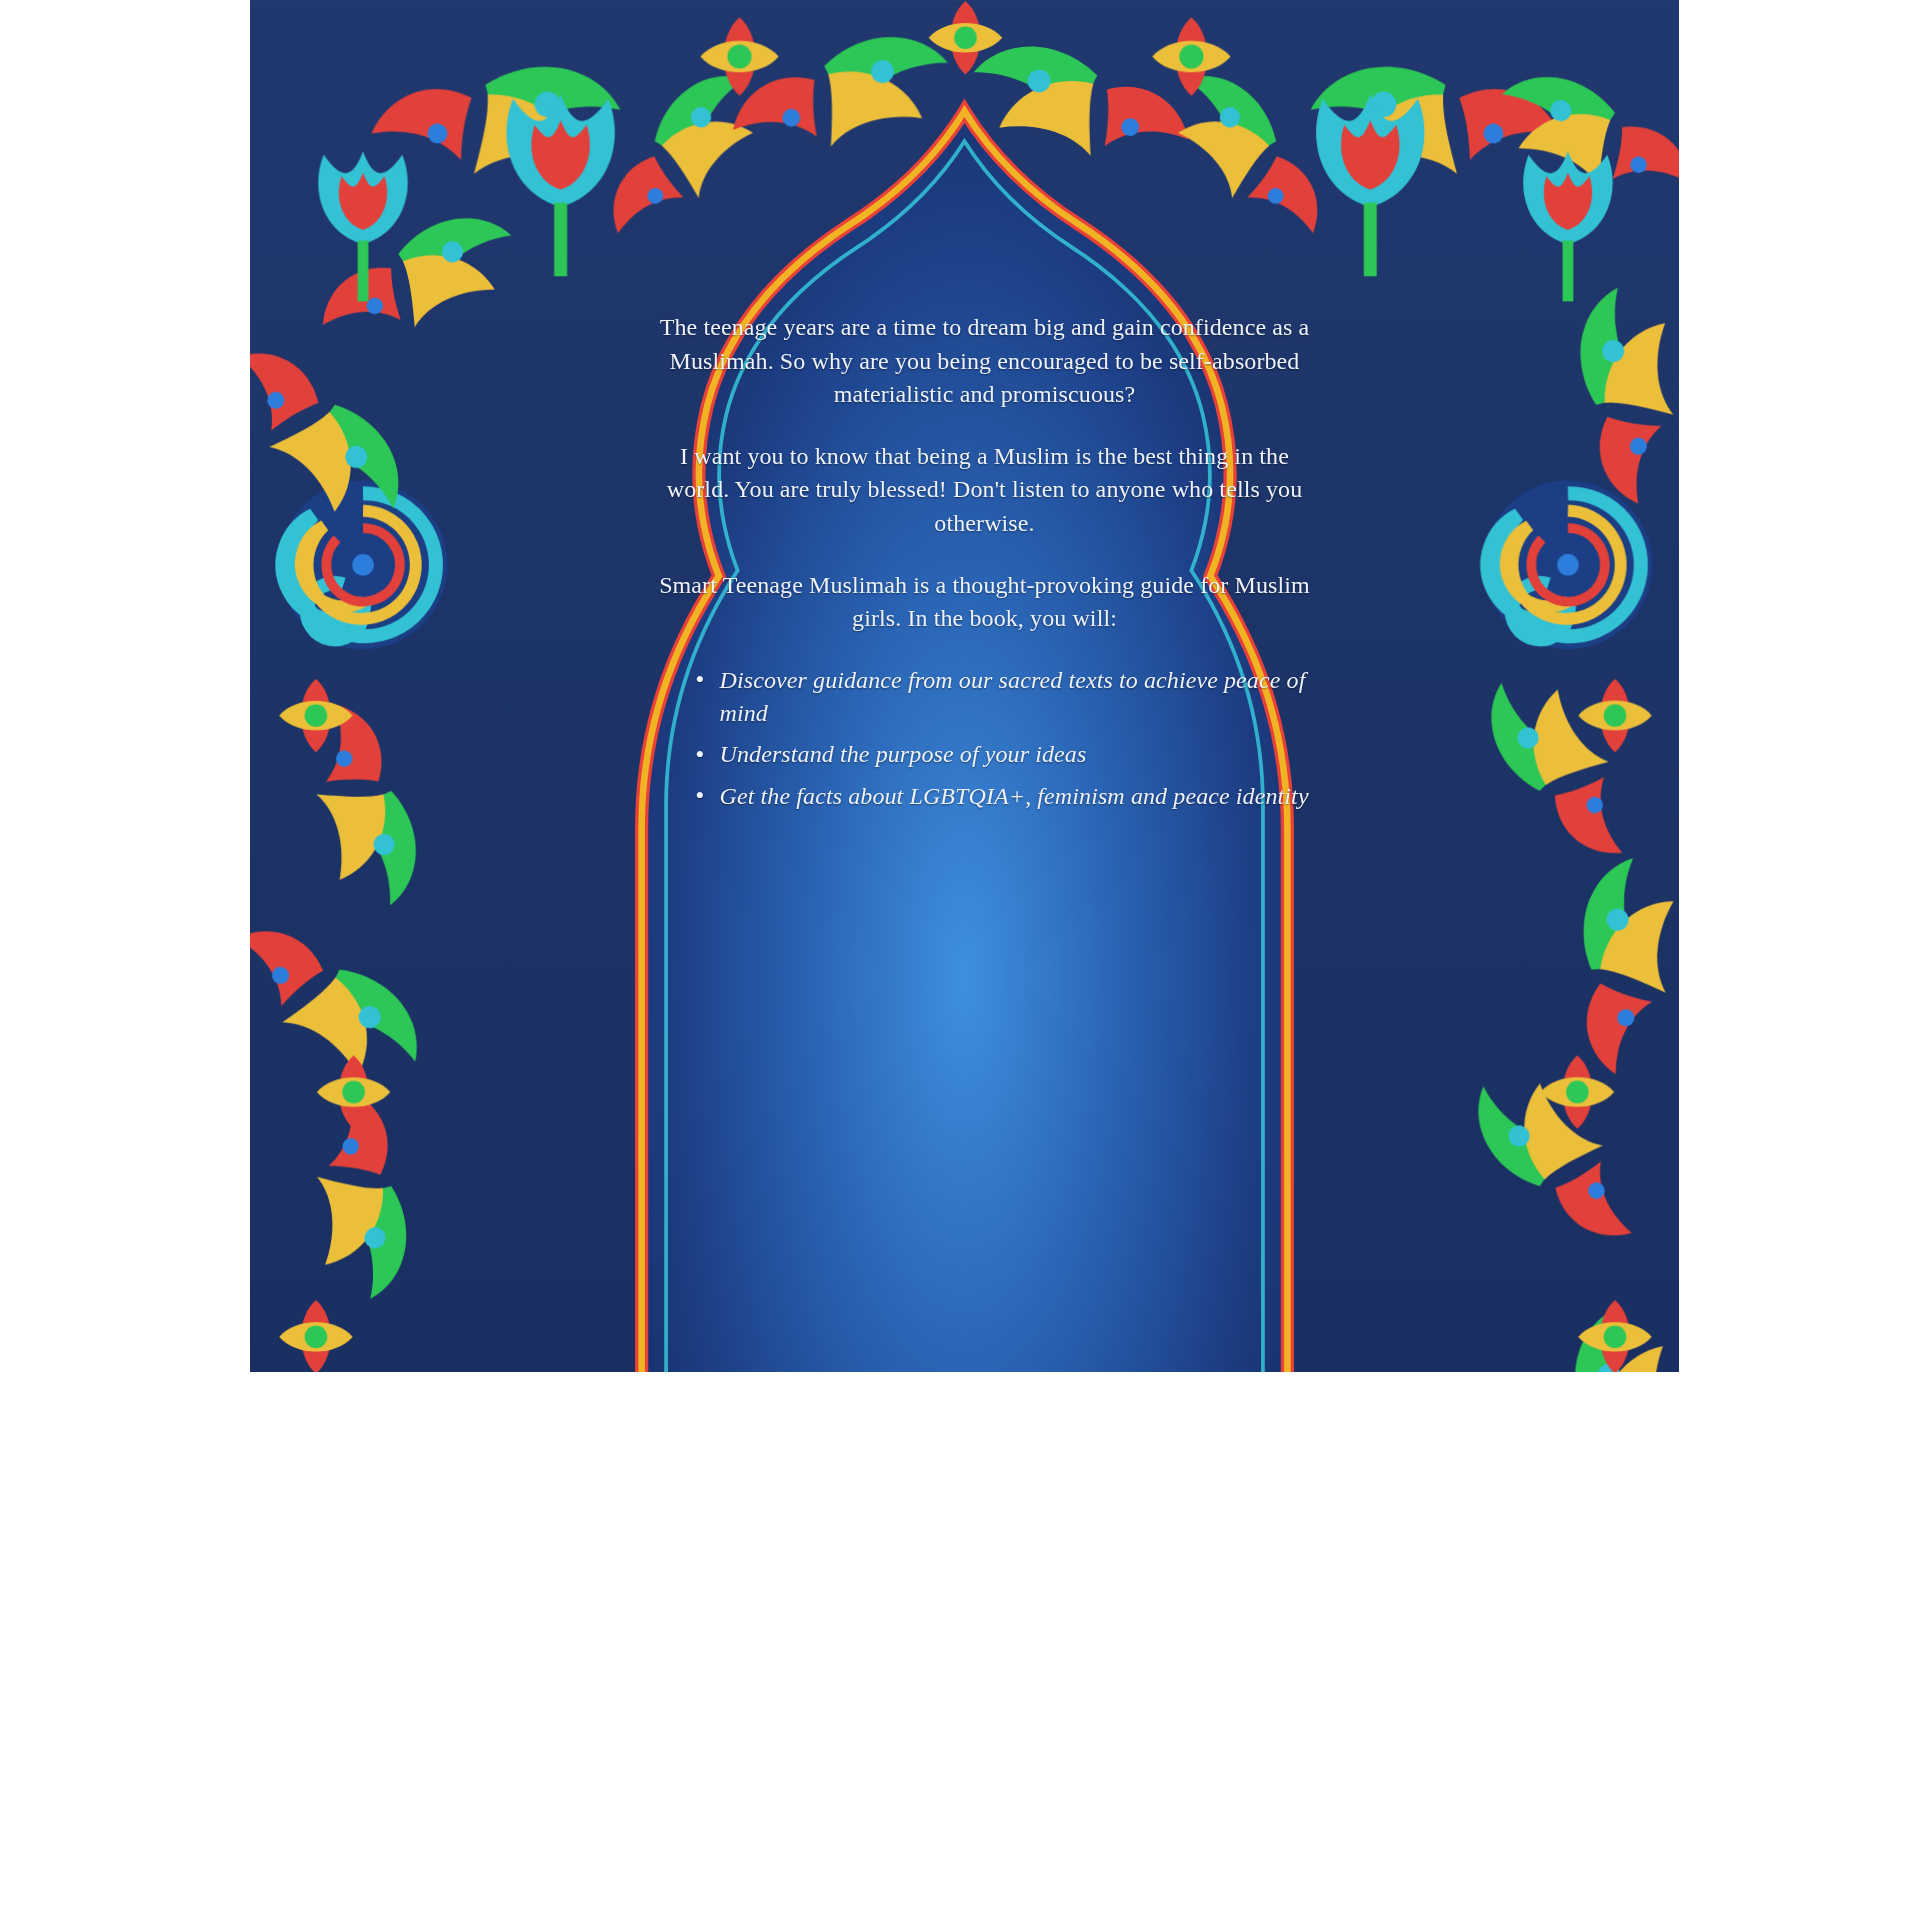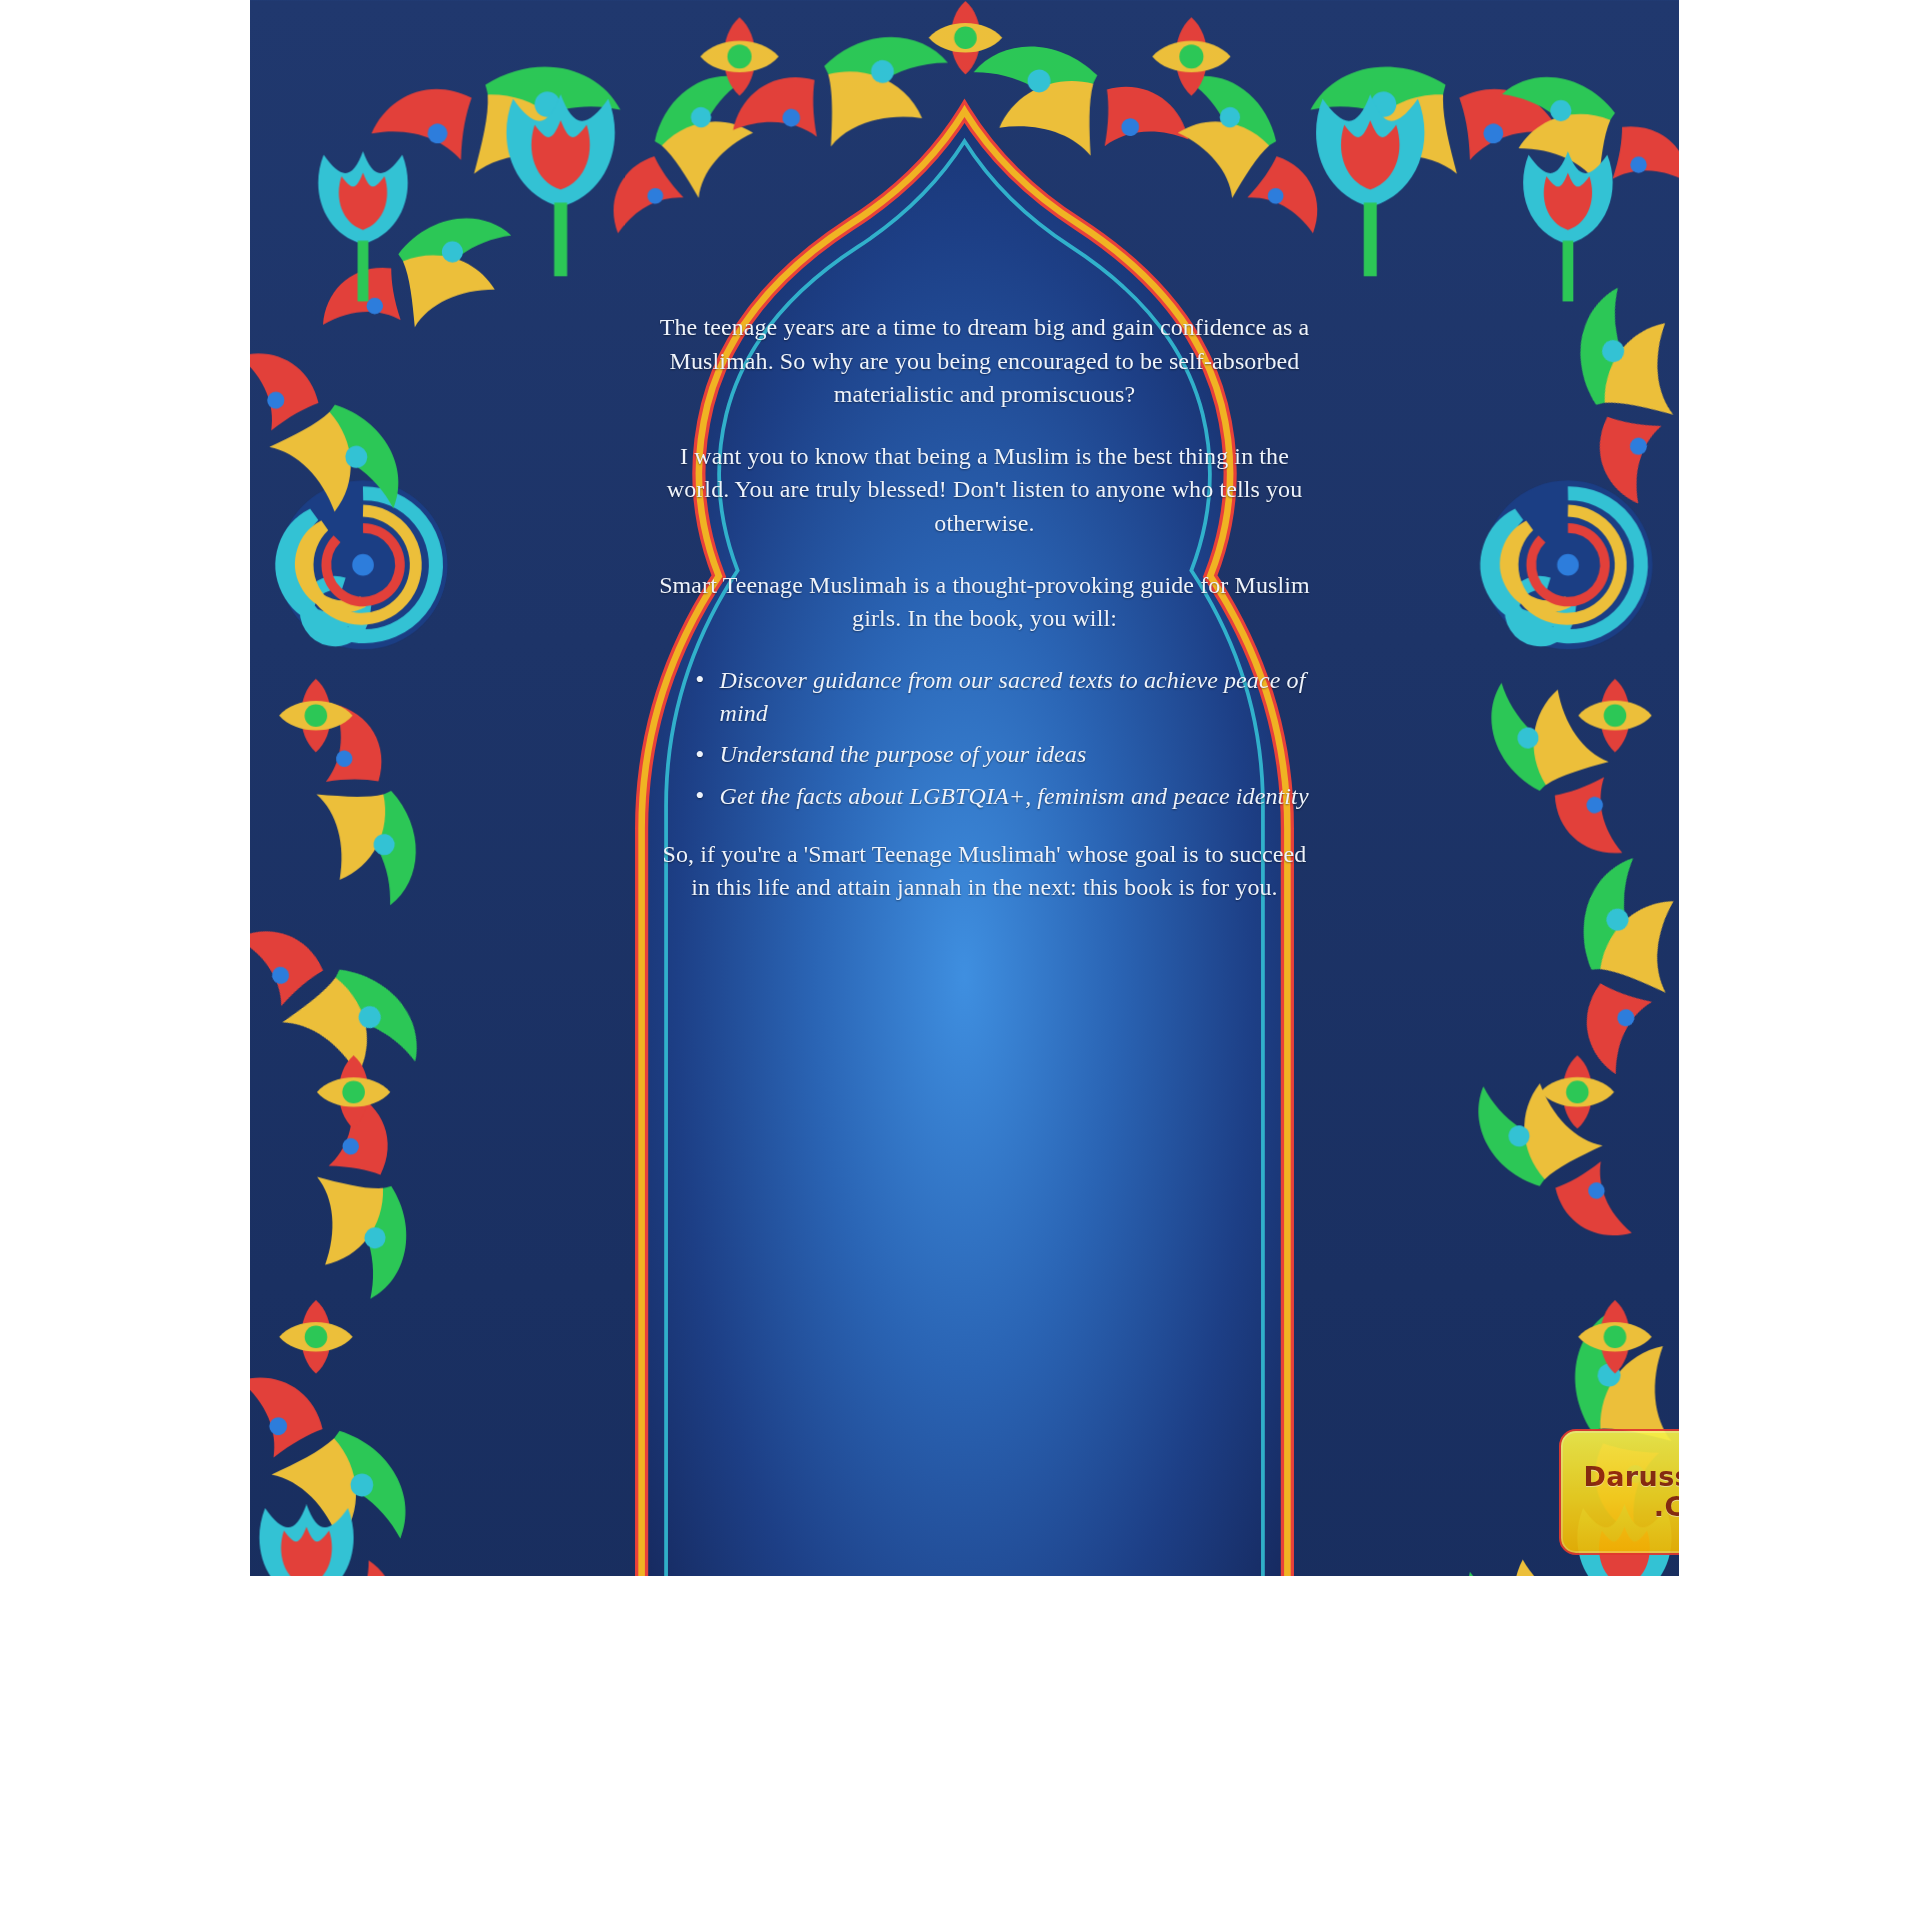--- a/index.html
+++ b/index.html
@@ -13,21 +13,21 @@
     font-family: "Liberation Serif", serif;
     overflow: hidden;
   }
 
   
   #book-back-cover {
     position: absolute;
     left: 250px;
     top: 0px;
     width: 1429px;
-    height: 1576px;
+    height: 1372px;
     background: #3b82f6;
     overflow: hidden;
   }
 
   
   .ornament-layer {
     position: absolute;
     inset: 0;
     pointer-events: none;
   }
@@ -308,21 +308,20 @@
     <p class="para-indent">The teenage years are a time to dream big and gain confidence as a Muslimah. So why are you being encouraged to be self-absorbed materialistic and promiscuous?</p>
     <p class="para-indent">I want you to know that being a Muslim is the best thing in the world. You are truly blessed! Don't listen to anyone who tells you otherwise.</p>
     <p class="para-indent">Smart Teenage Muslimah is a thought-provoking guide for Muslim girls. In the book, you will:</p>
 
     <ul class="feature-list">
       <li>Discover guidance from our sacred texts to achieve peace of mind</li>
       <li>Understand the purpose of your ideas</li>
       <li>Get the facts about LGBTQIA+, feminism and peace identity</li>
     </ul>
 
-    <p class="para-indent">So, if you're a 'Smart Teenage Muslimah' whose goal is to succeed in this life and attain jannah in the next: this book is for you.</p>
   </div>
 
   <div id="barcode">
     <div class="bars"></div>
     <div class="code-text">X001Q493X7</div>
   </div>
 
   <div id="seller-watermark">
     <div class="wm-ghost">D</div>
     <div class="wm-text">

